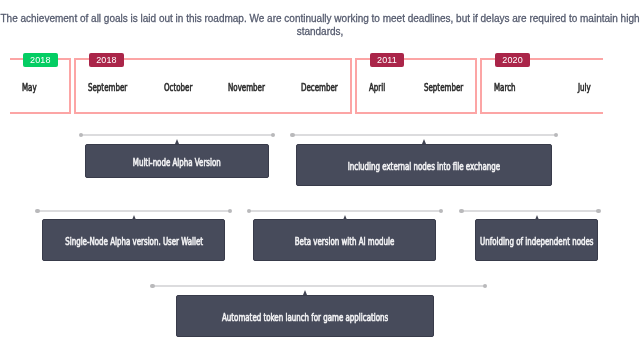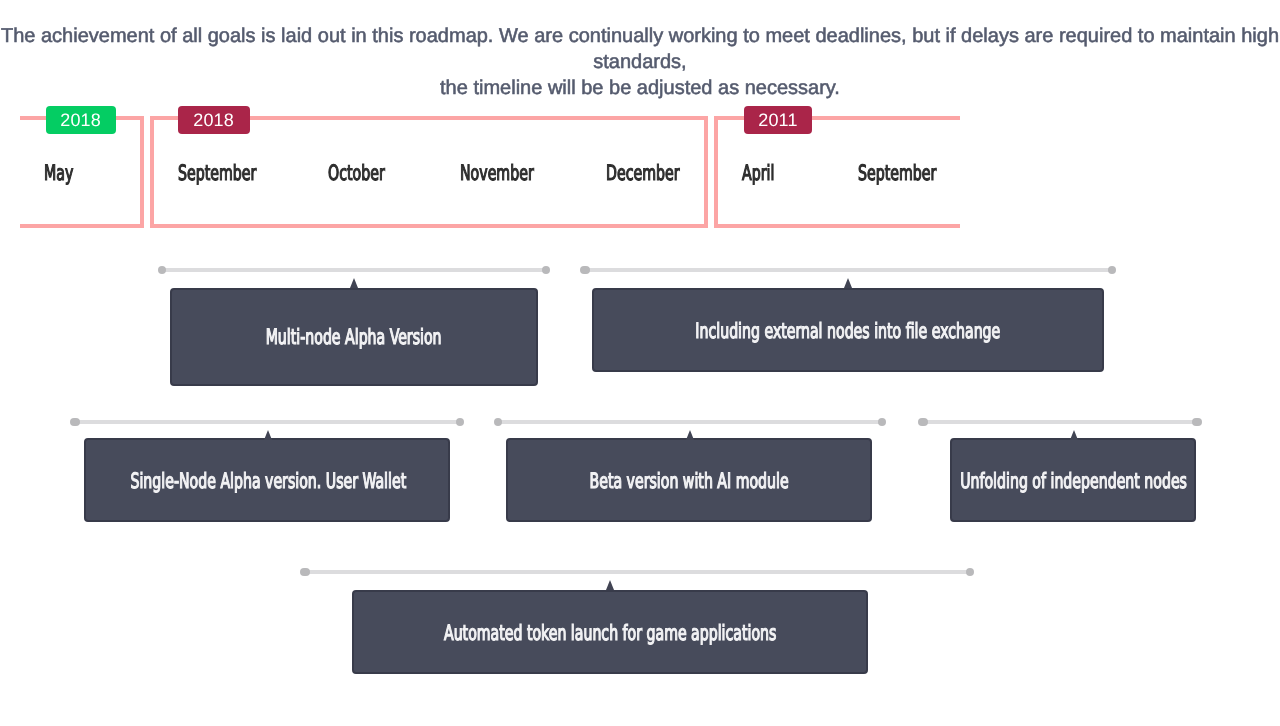--- a/index.html
+++ b/index.html
@@ -71,21 +71,20 @@
     border-bottom:5.8px solid #414453;
   }
 </style>
 </head>
 <body>
 
 <div class="page">
 
   <div class="intro">
     <span>The achievement of all goals is laid out in this roadmap. We are continually working to meet deadlines, but if delays are required to maintain high standards,</span>
-    <span>the timeline will be be adjusted as necessary.</span>
   </div>
 
   <div class="tl" id="tl">
       <div class="tl-group" style="width: 61.5px;">
         <div class="badge" style="background: rgb(4, 205, 99);"><span>2018</span></div>
         <div class="months">
           <div class="month" style="width: 14.6484px;">
             <span>May</span>
           </div>
         </div>
@@ -111,27 +110,38 @@
         <div class="badge" style="background: rgb(170, 37, 73);"><span>2011</span></div>
         <div class="months">
           <div class="month" style="width: 16.1953px;">
             <span>April</span>
           </div>
           <div class="month" style="width: 39.1758px;">
             <span>September</span>
           </div>
         </div>
       </div>
+      <div class="tl-group" style="width: 123.5px;">
+        <div class="badge" style="background: rgb(170, 37, 73);"><span>2020</span></div>
+        <div class="months">
+          <div class="month" style="width: 21.5859px;">
+            <span>March</span>
+          </div>
+          <div class="month" style="width: 12.75px;">
+            <span>July</span>
+          </div>
+        </div>
+      </div>
     </div>
 
   <div id="rows">
       <div class="row">
         <div class="item" style="left: 81px; top: 134px; width: 191.8px;">
           <div class="rail"></div>
-          <div class="card" style="left: 3.8px; top: 9.8px; width: 184.2px; height: 49px;">
+          <div class="card" style="left: 3.8px; top: 9.8px; width: 184.2px; height: 34px;">
             <div class="tip"></div>
             <span>Multi-node Alpha Version</span>
           </div>
         </div>
         <div class="item" style="left: 292.6px; top: 134px; width: 263.6px;">
           <div class="rail"></div>
           <div class="card" style="left: 3.7px; top: 9.8px; width: 256.1px; height: 42.2px;">
             <div class="tip"></div>
             <span>Including external nodes into file exchange</span>
           </div>

